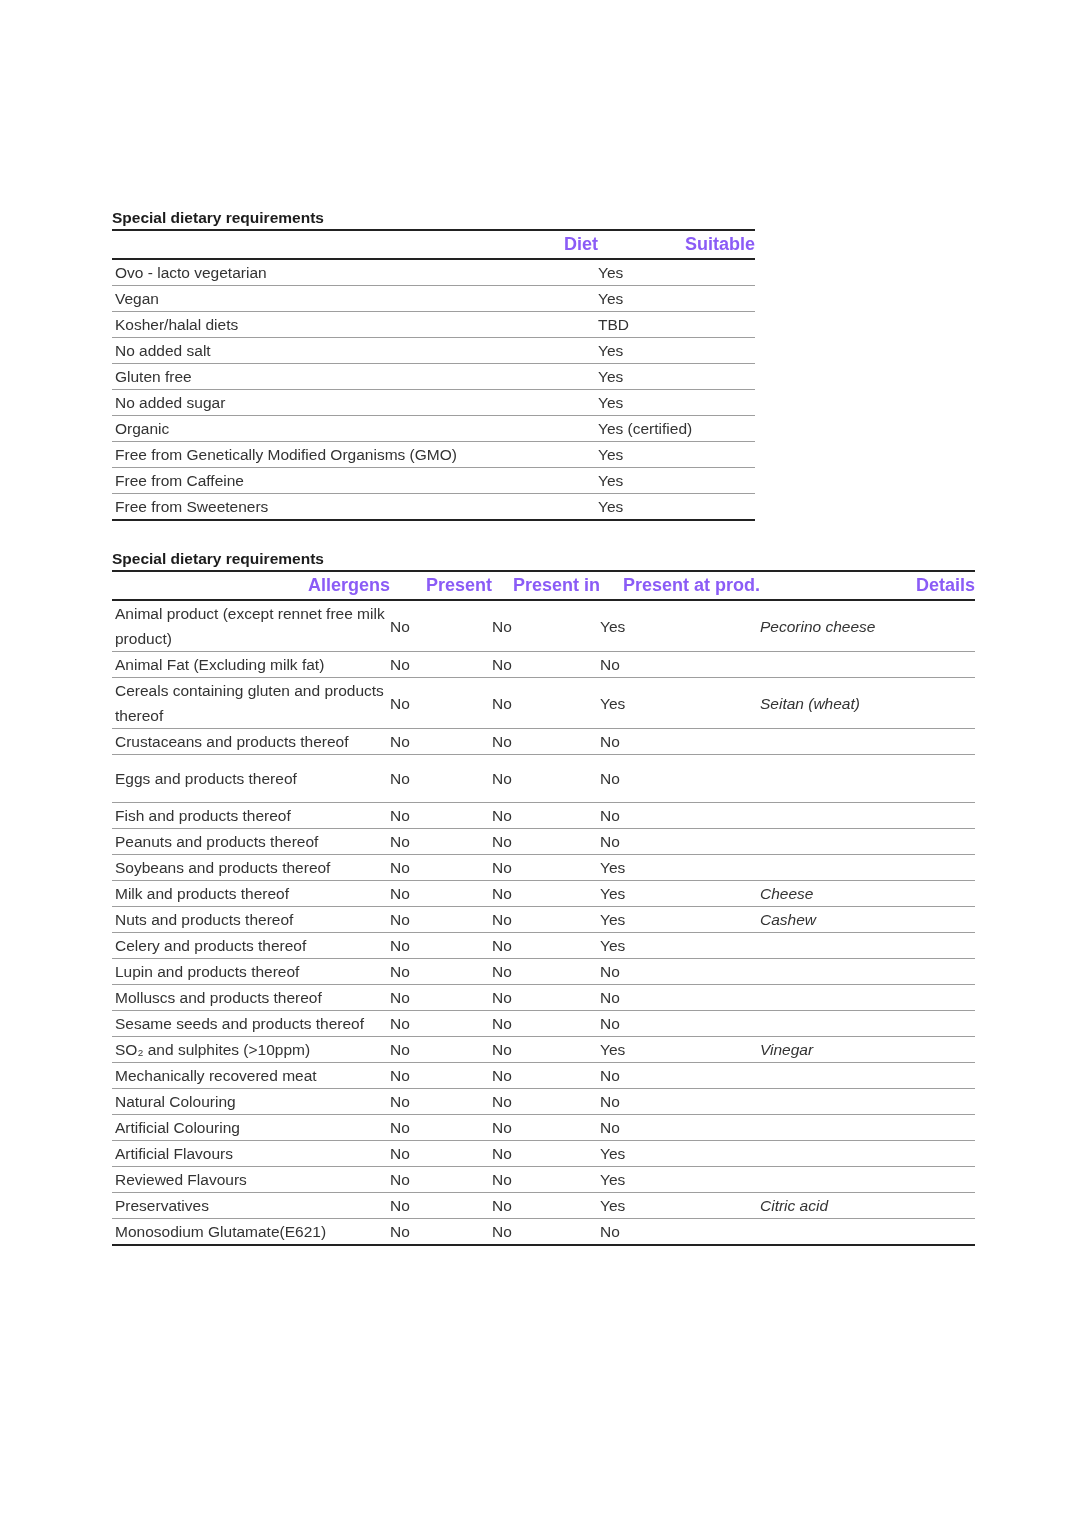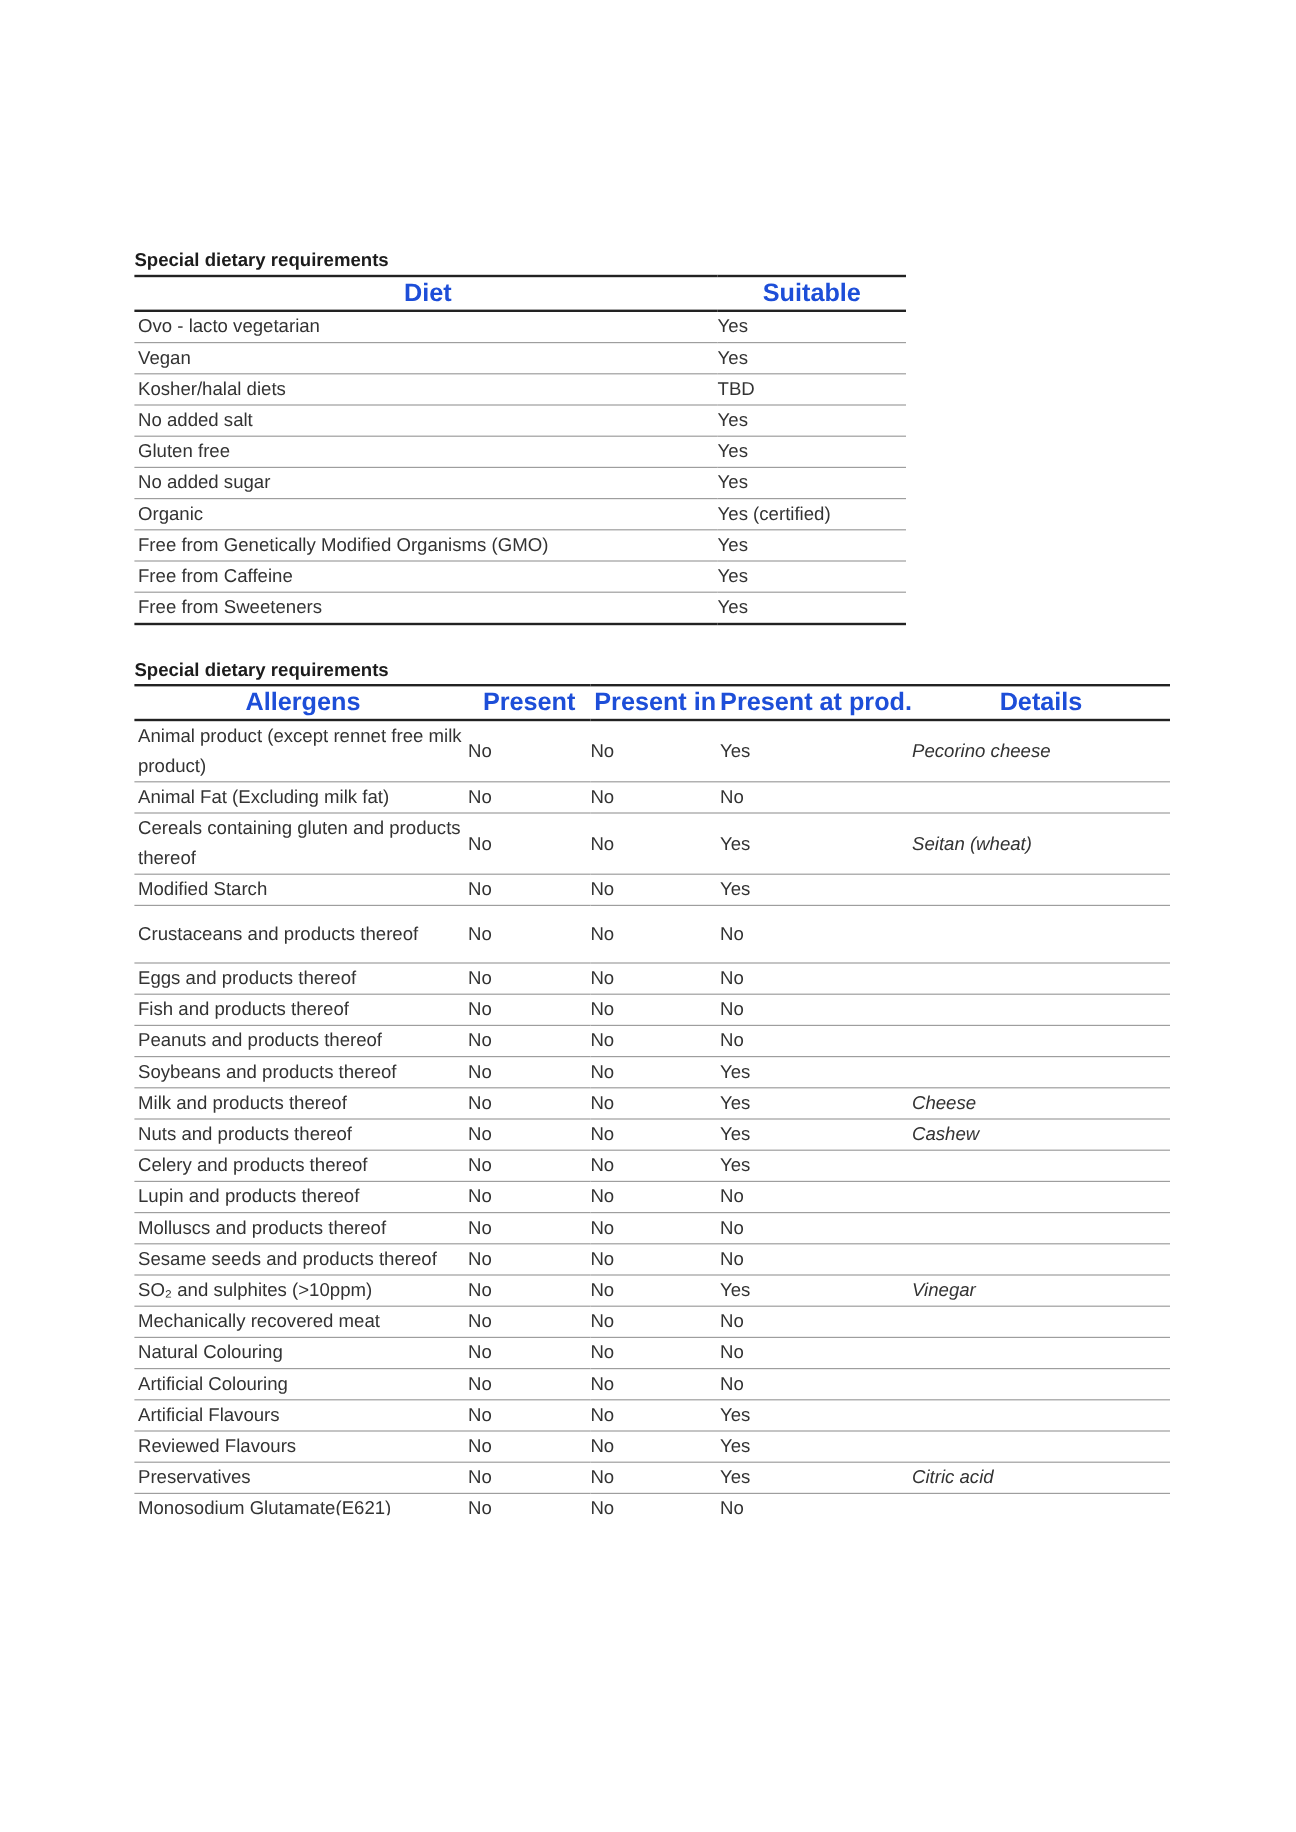--- a/index.html
+++ b/index.html
@@ -23,24 +23,24 @@
   .section2 { margin-top:26px; }
   table {
     border-collapse:collapse;
     table-layout:fixed;
     border-top:2px solid #222222;
     border-bottom:2px solid #222222;
   }
   .diet-table { width:643px; }
   .allergen-table { width:863px; }
   thead th {
-    text-align:center;
+    text-align:right;
     font-weight:bold;
-    color:#1d4ed8;
-    font-size:21px;
+    color:#8b5cf6;
+    font-size:18px;
     border-bottom:2px solid #222222;
     line-height:25px;
     padding:1px 0 1px 0;
     vertical-align:middle;
   }
   th:first-child, td:first-child { padding-left:3px; }
   tbody td {
     border-top:1px solid #9e9e9e;
     line-height:25px;
     padding-top:0; padding-bottom:0;
@@ -174,27 +174,20 @@
             </tr>
 
             <tr>
               <td>Cereals containing gluten and products thereof</td>
               <td>No</td>
               <td>No</td>
               <td>Yes</td>
               <td class="details-cell">Seitan (wheat)</td>
             </tr>
 
-            <tr>
-              <td>Modified Starch</td>
-              <td>No</td>
-              <td>No</td>
-              <td>Yes</td>
-              <td class="details-cell"></td>
-            </tr>
 
             <tr>
               <td>Crustaceans and products thereof</td>
               <td>No</td>
               <td>No</td>
               <td>No</td>
               <td class="details-cell"></td>
             </tr>
 
             <tr>

